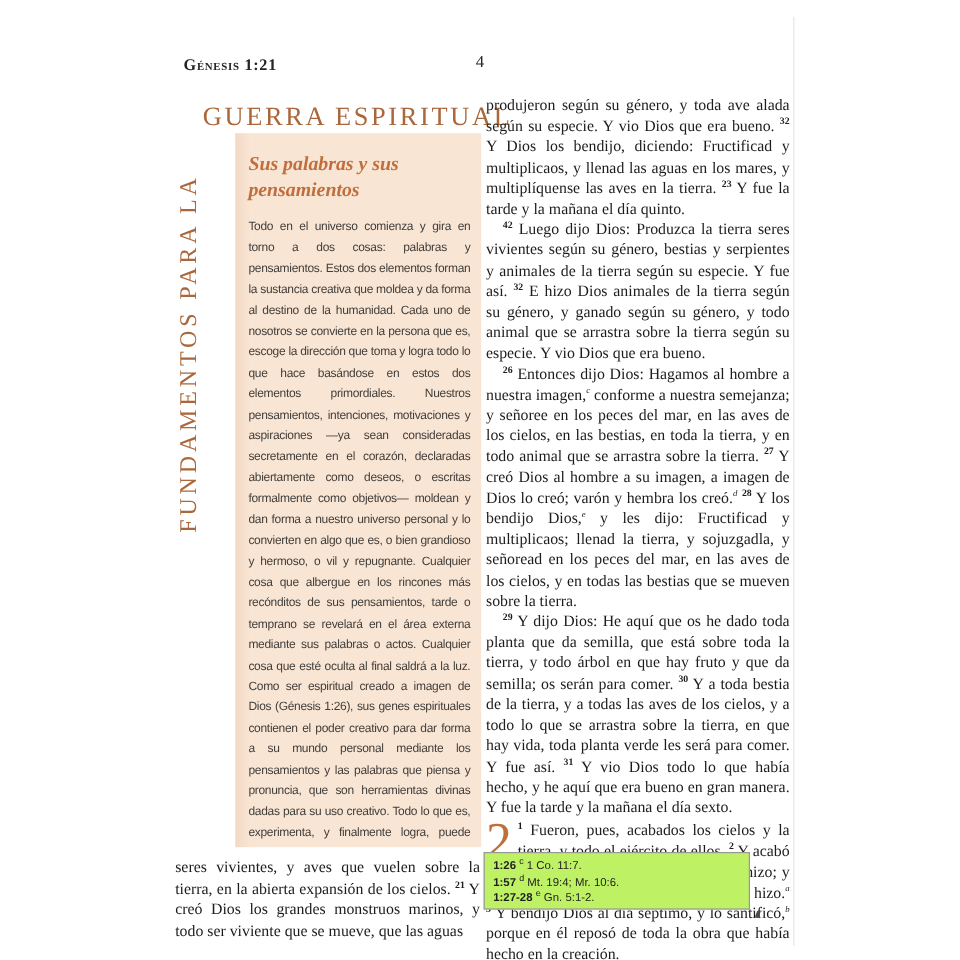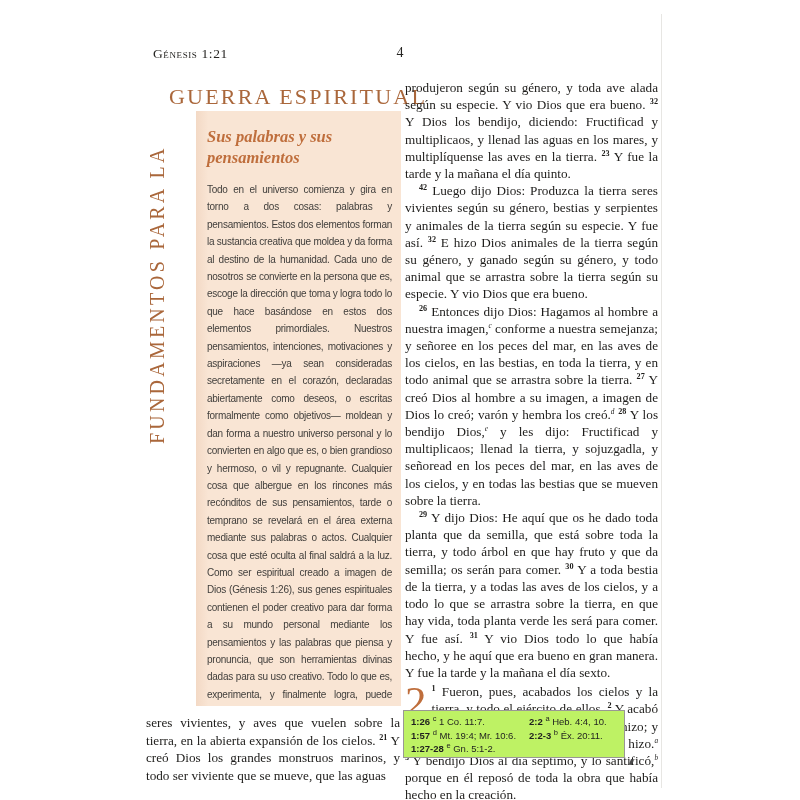--- a/index.html
+++ b/index.html
@@ -5,21 +5,21 @@
   html,body{margin:0;padding:0;background:#ffffff;}
   .screen{
     position:relative;width:800px;height:800px;background:#ffffff;overflow:hidden;
     font-family:"Liberation Serif", serif;color:#1d1c1a;
   }
   .abs{position:absolute;}
   
   .page-edge{left:661px;top:14px;width:1px;height:774px;background:#e7e6e3;}
   .speck{left:630px;top:759px;width:3px;height:6px;background:#4a4a4a;transform:rotate(22deg);border-radius:1px;}
   
-  .running-head{left:153px;top:46px;font-size:13.5px;letter-spacing:0.6px;color:#262522;font-variant:small-caps;}
+  .running-head{left:153px;top:46px;font-size:13.5px;letter-spacing:0.6px;color:#262522;font-variant:small-caps;font-weight:bold;}
   .page-num{left:352px;top:45px;width:96px;text-align:center;font-size:14px;color:#262522;}
   
   .sidebar-title{
     left:169px;top:84px;width:235px;font-size:22px;letter-spacing:2.2px;
     color:var(--accent,#aa673b);white-space:nowrap;
   }
   .sidebar-vertical{
     left:146px;top:86px;width:358px;height:32px;
     transform-origin:0 0;transform:rotate(-90deg) translateX(-358px);
     font-size:20px;letter-spacing:3.2px;color:var(--accent,#aa673b);white-space:nowrap;
@@ -103,29 +103,17 @@
         <span class="fn-ref">1:57</span>
         <span class="fn-letter">d</span>
         <span>Mt. 19:4; Mr. 10:6.</span>
       </div>
       <div class="fn-row">
         <span class="fn-ref">1:27-28</span>
         <span class="fn-letter">e</span>
         <span>Gn. 5:1-2.</span>
       </div>
     </div>
-    <div class="fn-col-right">
-      <div class="fn-row">
-        <span class="fn-ref">2:2</span>
-        <span class="fn-letter">a</span>
-        <span>Heb. 4:4, 10.</span>
-      </div>
-      <div class="fn-row">
-        <span class="fn-ref">2:2-3</span>
-        <span class="fn-letter">b</span>
-        <span>Éx. 20:11.</span>
-      </div>
-    </div>
   </div>
 
   <div class="abs speck"></div>
 
 </div>
 
 </body></html>

